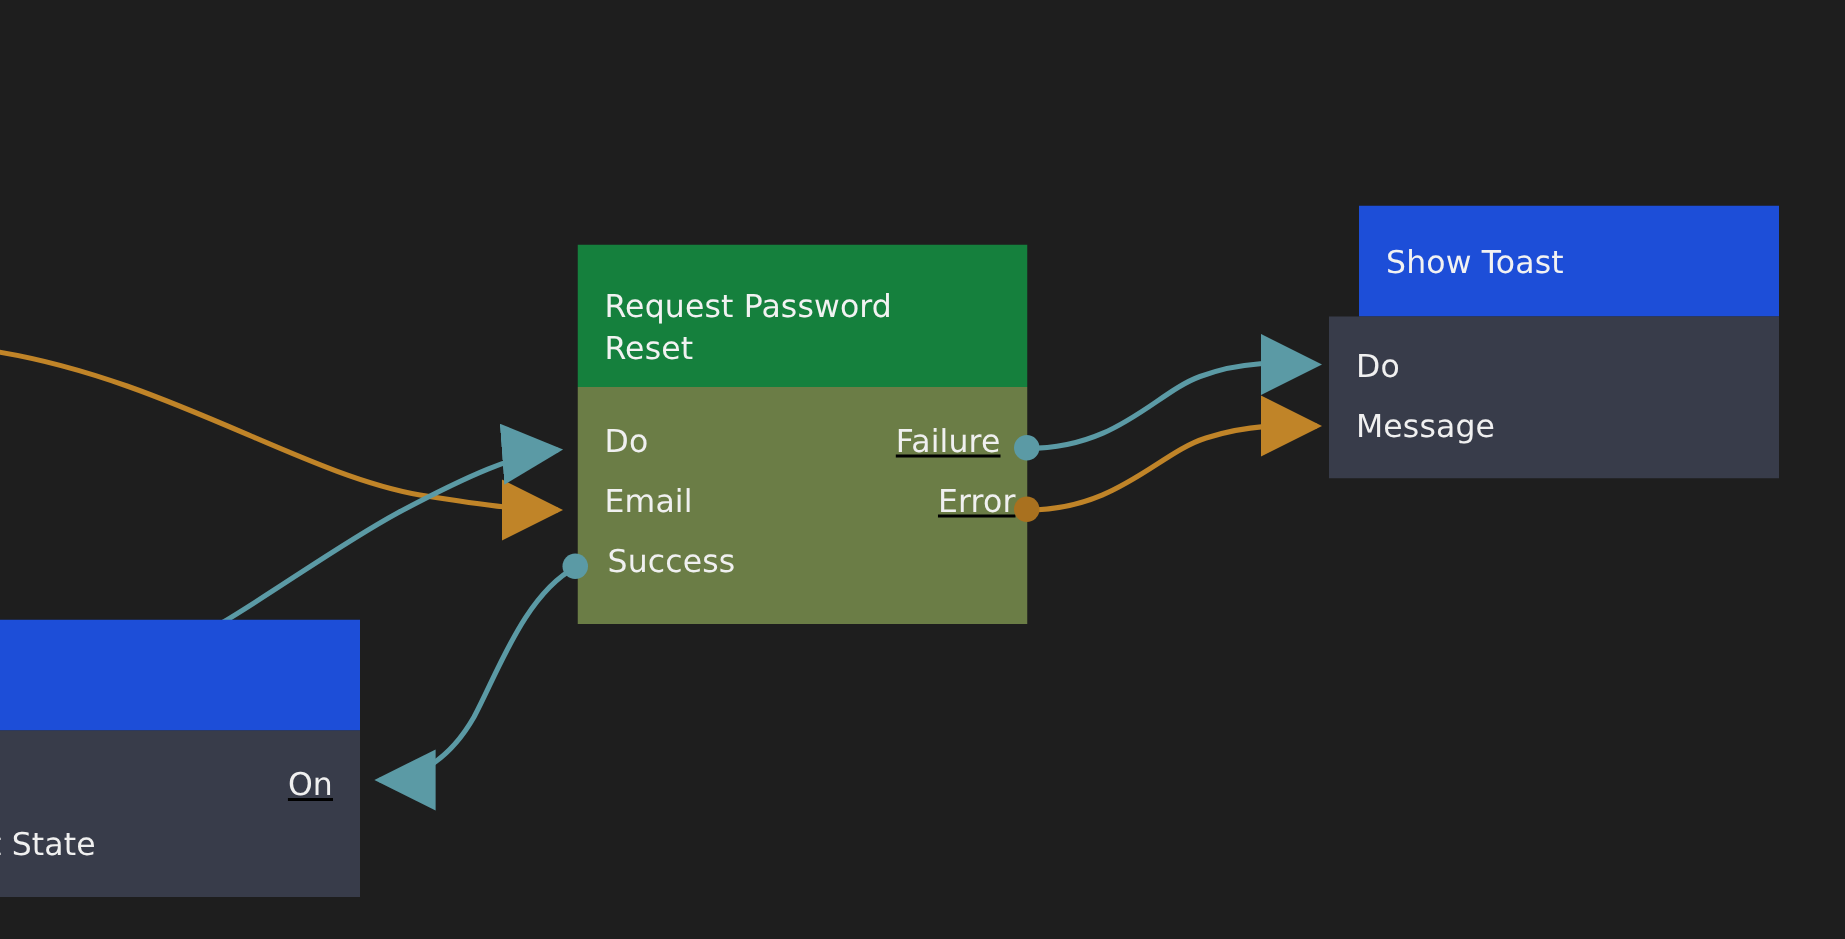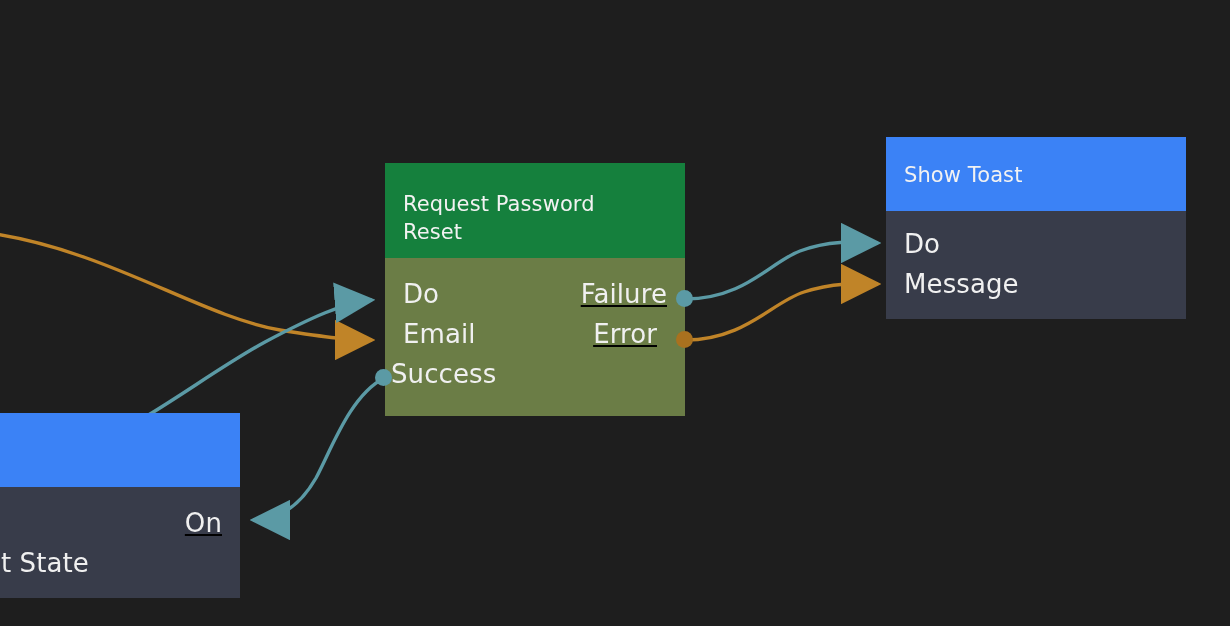--- a/index.html
+++ b/index.html
@@ -47,35 +47,35 @@
     position: relative;
   }
   .port-row {
     position: absolute;
     height: 22px;
     display: flex;
     align-items: center;
   }
   .port-label {
     color: #f0f0f0;
-    font-size: 26px;
+    font-size: 21px;
     line-height: 22px;
     font-weight: 400;
     letter-spacing: 0.1px;
     white-space: nowrap;
   }
   .port-row.out {
     justify-content: flex-end;
     text-decoration: underline;
   }
   
   .node-green .node-header { background: #15803d; }
   .node-green .node-body   { background: #6b7d46; }
   
-  .node-slate .node-header { background: #3b82f6; }
+  .node-slate .node-header { background: #1d4ed8; margin-left: 20px; }
   .node-slate .node-body   { background: #383c4a; }
 
   .port-dot {
     position: absolute;
     width: 17px;
     height: 17px;
     border-radius: 50%;
   }
   .dot-teal   { background: #5b9aa5; }
   .dot-orange { background: #a9711f; }
@@ -111,28 +111,28 @@
       <div class="node-title">Request Password
 Reset</div>
     </div>
     <div class="node-body" style="height:158px;">
       <div class="port-row" style="left:18px; top:25px;">
         <span class="port-label">Do</span>
       </div>
       <div class="port-row" style="left:18px; top:65px;">
         <span class="port-label">Email</span>
       </div>
-      <div class="port-row" style="left:6px; top:105px;">
+      <div class="port-row" style="left:20px; top:105px;">
         <span class="port-label">Success</span>
       </div>
 
       <div class="port-row out" style="right:18px; top:25px;">
         <span class="port-label">Failure</span>
       </div>
-      <div class="port-row out" style="right:28px; top:65px;justify-content:center;">
+      <div class="port-row out" style="right:8px; top:65px;justify-content:center;">
         <span class="port-label">Error</span>
       </div>
     </div>
   </div>
 
   <div class="port-dot dot-teal" style="left:375px; top:369px;"></div>
   <div class="port-dot dot-teal" style="left:676px; top:290px;"></div>
   <div class="port-dot dot-orange" style="left:676px; top:331px;"></div>
 
   <div class="node node-slate" style="left:886px; top:137px; width:300px; height:182px;">

